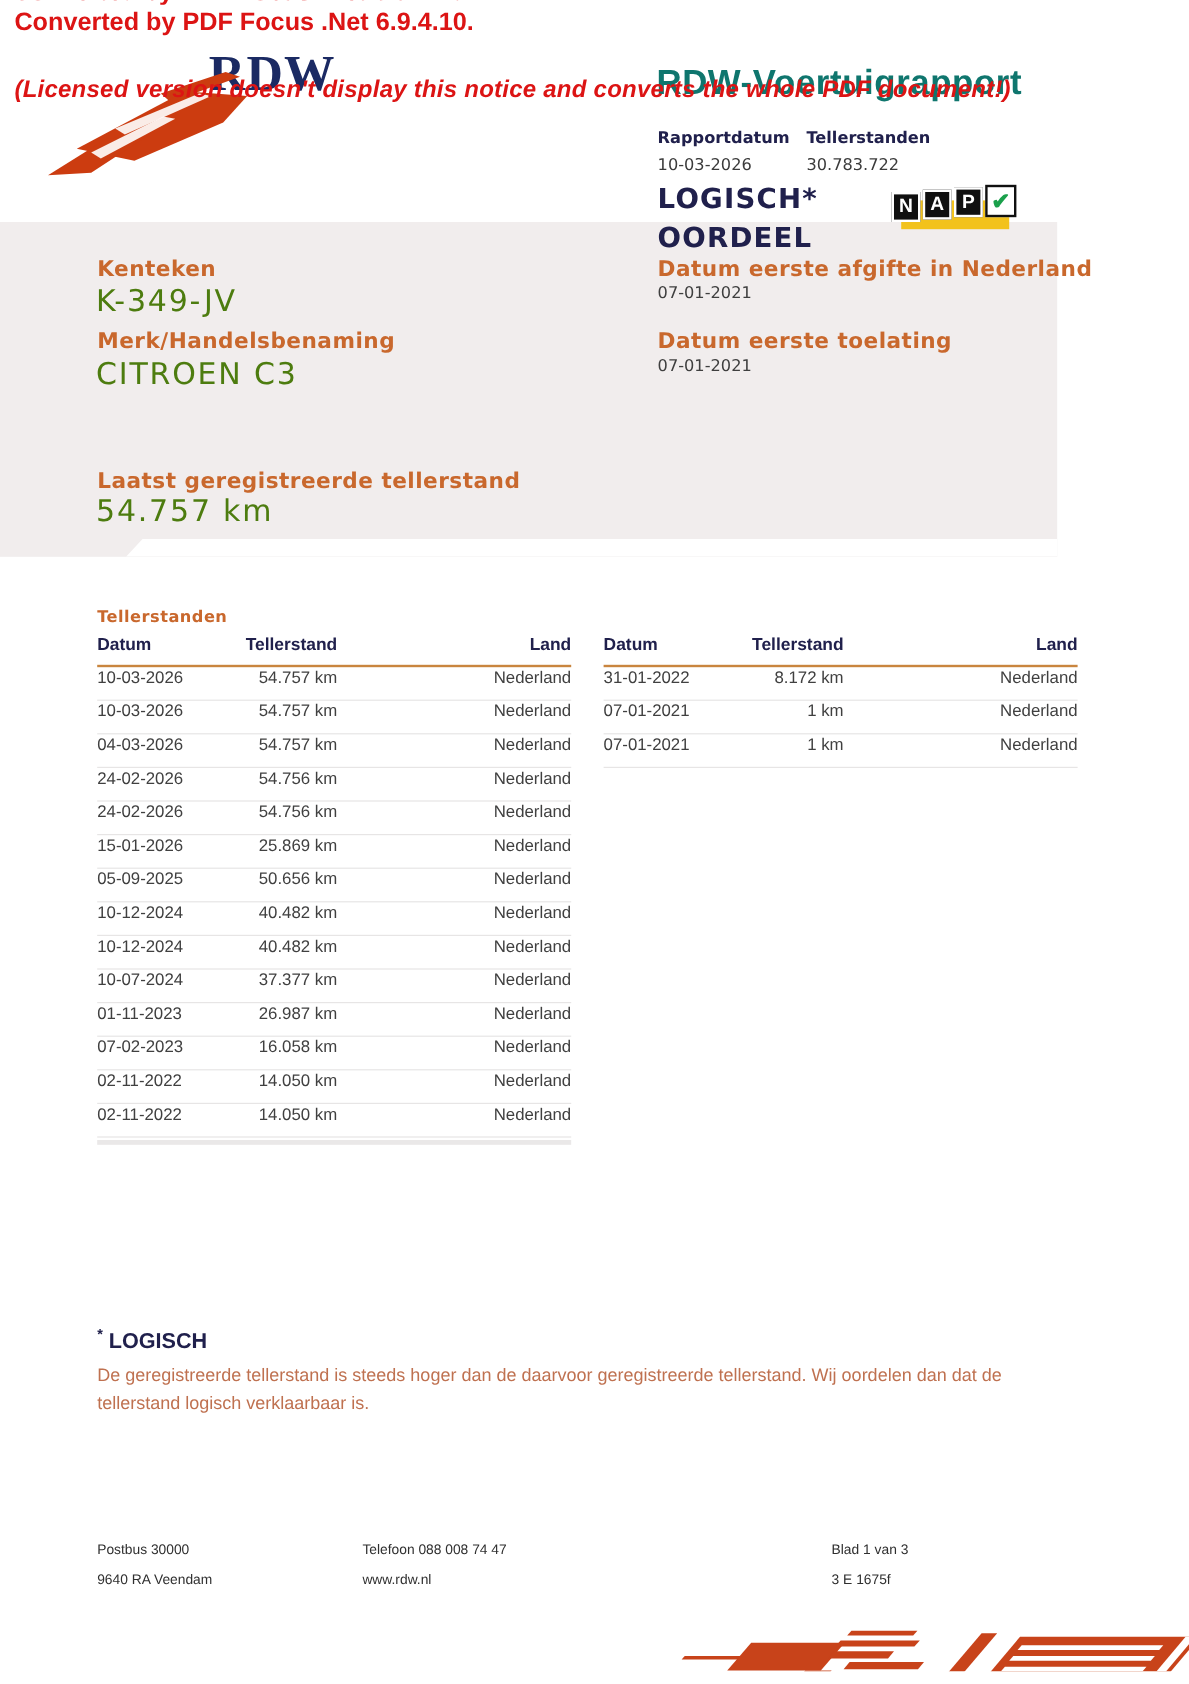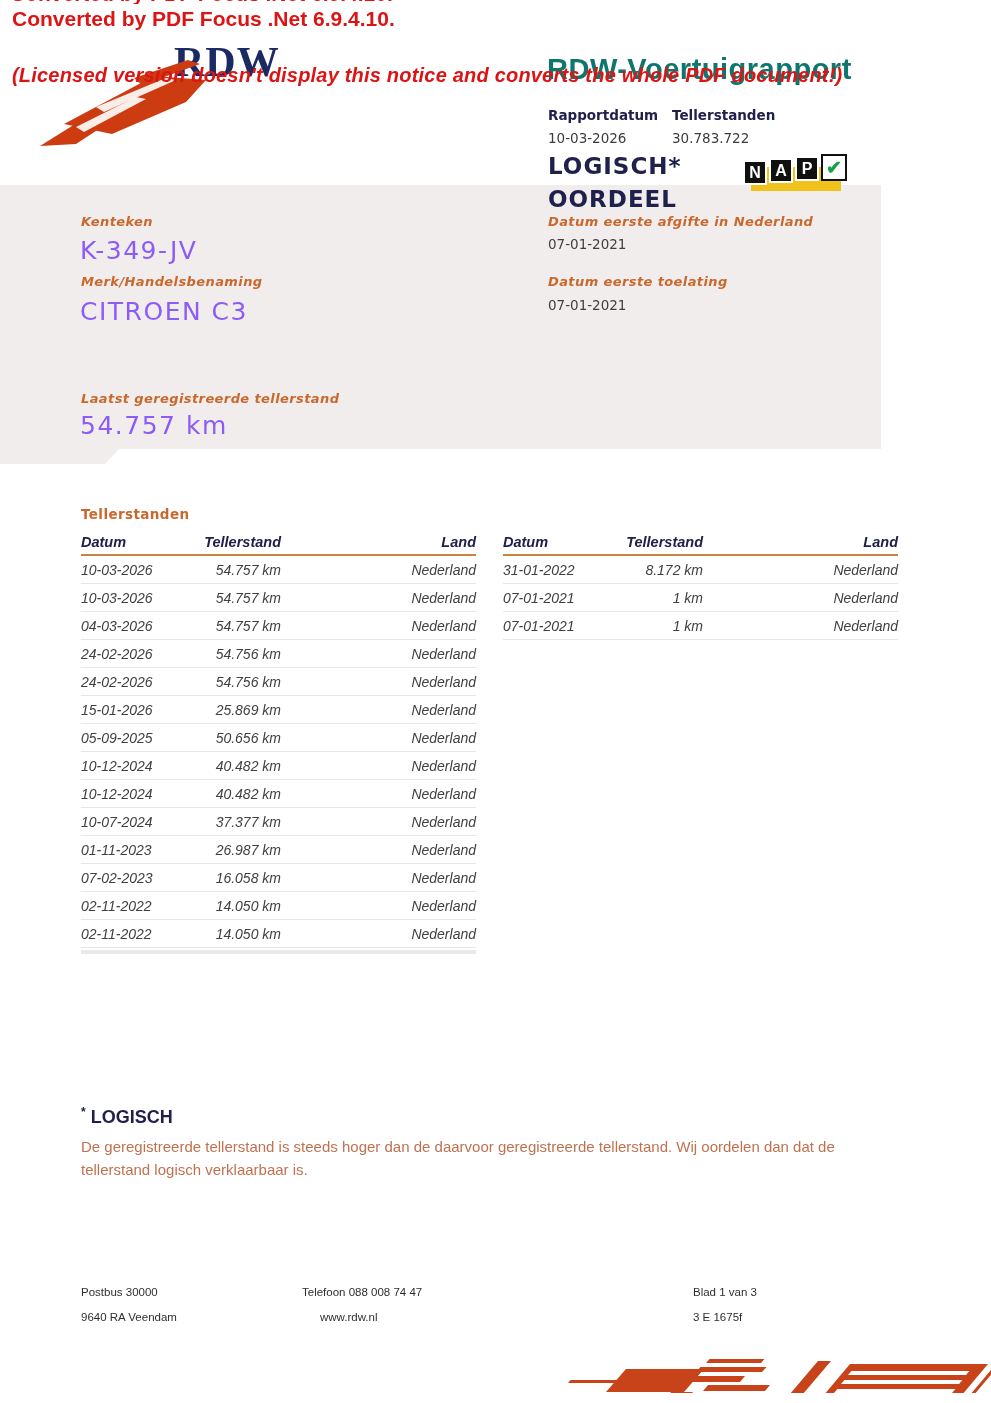--- a/index.html
+++ b/index.html
@@ -17,39 +17,39 @@
   .rdw-text{position:absolute;left:174px;top:38px;font-family:"Liberation Serif",serif;font-weight:bold;
     font-size:42px;color:#1b2a63;letter-spacing:1px;z-index:1;}
   .title{position:absolute;left:547px;top:53px;font-size:29px;font-weight:bold;color:#0f766e;z-index:1;letter-spacing:.5px;}
   
   .meta-label{position:absolute;font-family:"DejaVu Sans",sans-serif;font-size:13.5px;font-weight:bold;color:#20204c;}
   .meta-value{position:absolute;font-family:"DejaVu Sans",sans-serif;font-size:13.5px;color:#3c3c3c;}
   
   .panel{position:absolute;left:0;top:185px;width:881px;height:279px;background:#f1eded;}
   .panel::after{content:"";position:absolute;left:105px;right:0;bottom:0;height:15px;background:#fff;
     clip-path:polygon(14px 0,100% 0,100% 100%,0 100%);}
-  .flabel{position:absolute;font-family:"DejaVu Sans",sans-serif;font-size:13px;font-weight:bold;color:#c9682d;letter-spacing:.4px;font-style:italic;}
-  .bigval{position:absolute;font-family:"DejaVu Sans",sans-serif;font-size:25px;color:#8b5cf6;letter-spacing:1.5px;}
+  .flabel{position:absolute;font-family:"DejaVu Sans",sans-serif;font-size:18px;font-weight:bold;color:#c9682d;letter-spacing:.4px;}
+  .bigval{position:absolute;font-family:"DejaVu Sans",sans-serif;font-size:25px;color:#4d7c0f;letter-spacing:1.5px;}
   .smval{position:absolute;font-family:"DejaVu Sans",sans-serif;font-size:13.5px;color:#3f3f3f;}
   .oordeel{position:absolute;left:548px;top:150px;font-family:"DejaVu Sans",sans-serif;font-size:23px;
     font-weight:bold;color:#20204c;line-height:33px;letter-spacing:1px;}
   
   .nap{position:absolute;left:743px;top:153px;width:110px;height:44px;}
   .nap-yellow{position:absolute;left:8px;top:14px;width:90px;height:24px;background:#f2c21c;}
   .nap-tile{position:absolute;width:24px;height:25px;background:#101010;color:#fff;font-weight:bold;
     font-size:16px;display:flex;align-items:center;justify-content:center;border:2px solid #fff;box-sizing:border-box;}
   .nap-check{position:absolute;left:78px;top:1px;width:26px;height:27px;background:#fff;border:2px solid #101010;
     box-sizing:border-box;color:#1aa04b;font-size:19px;font-weight:bold;display:flex;align-items:center;justify-content:center;}
   
   .section-title{position:absolute;left:81px;top:506px;font-family:"DejaVu Sans",sans-serif;
     font-size:13.5px;font-weight:bold;color:#c9682d;letter-spacing:.4px;}
   .mtable{position:absolute;top:530px;width:395px;font-size:14px;color:#404040;}
   .mtable.tleft{left:81px;}
   .mtable.tright{left:503px;}
-  .trow{display:flex;align-items:center;height:27px;border-bottom:1px solid #e7e5e5;font-style:italic;}
+  .trow{display:flex;align-items:flex-start;height:27px;border-bottom:1px solid #e7e5e5;}
   .thead{font-weight:bold;color:#20204c;height:24px;border-bottom:2px solid #c9853f;font-size:14.5px;}
   .c1{width:122px;}
   .c2{width:78px;text-align:right;}
   .c3{flex:1;text-align:right;}
   .mtable.tleft .endbar{height:4px;background:#eae8e8;margin-top:2px;}
   
   .note-head{position:absolute;left:81px;top:1105px;color:#20204c;font-weight:bold;font-size:18px;}
   .note-head sup{font-size:12px;vertical-align:super;margin-right:5px;}
   .note-body{position:absolute;left:81px;top:1136px;width:765px;font-size:15px;line-height:22.5px;color:#bf7150;}
   
@@ -223,21 +223,21 @@
   </div>
 
   <div class="note-head">
     <sup>*</sup><span>LOGISCH</span>
   </div>
   <div class="note-body">De geregistreerde tellerstand is steeds hoger dan de daarvoor geregistreerde tellerstand. Wij oordelen dan dat de tellerstand logisch verklaarbaar is.</div>
 
   <div class="f" style="left:81px;top:1286px">Postbus 30000</div>
   <div class="f" style="left:81px;top:1311px">9640 RA Veendam</div>
   <div class="f" style="left:302px;top:1286px">Telefoon 088 008 74 47</div>
-  <div class="f" style="left:320px;top:1311px">www.rdw.nl</div>
+  <div class="f" style="left:302px;top:1311px">www.rdw.nl</div>
   <div class="f right" style="top:1286px">Blad 1 van 3</div>
   <div class="f right" style="top:1311px">3 E 1675f</div>
 
   <svg class="deco" width="435" height="47" viewBox="0 0 435 47">
     <g fill="#c8431a">
       <polygon points="14.6,24 100.6,24 98,27 12,27"></polygon>
       <polygon points="70,13 148,13 128,36 50,36"></polygon>
       <polygon points="115,36 137,36 132,42 110,42"></polygon>
       <polygon points="153.5,3 208.5,3 205,7 150,7"></polygon>
       <polygon points="144.5,11 210.5,11 206,16 140,16"></polygon>

